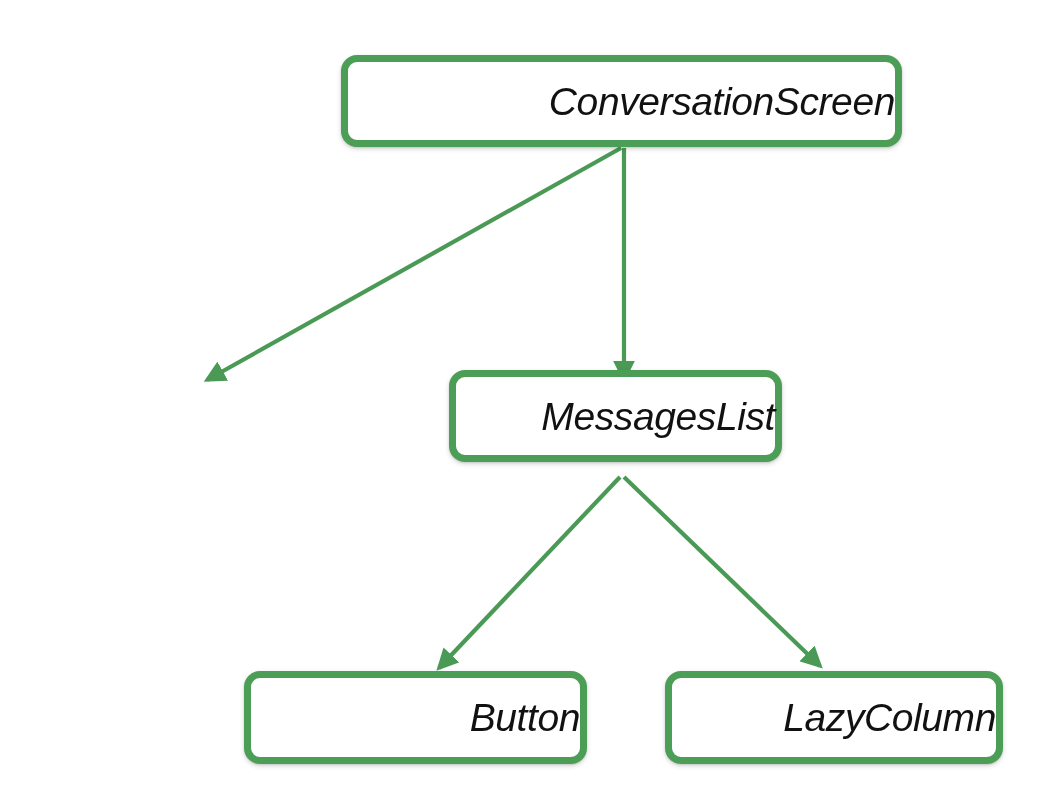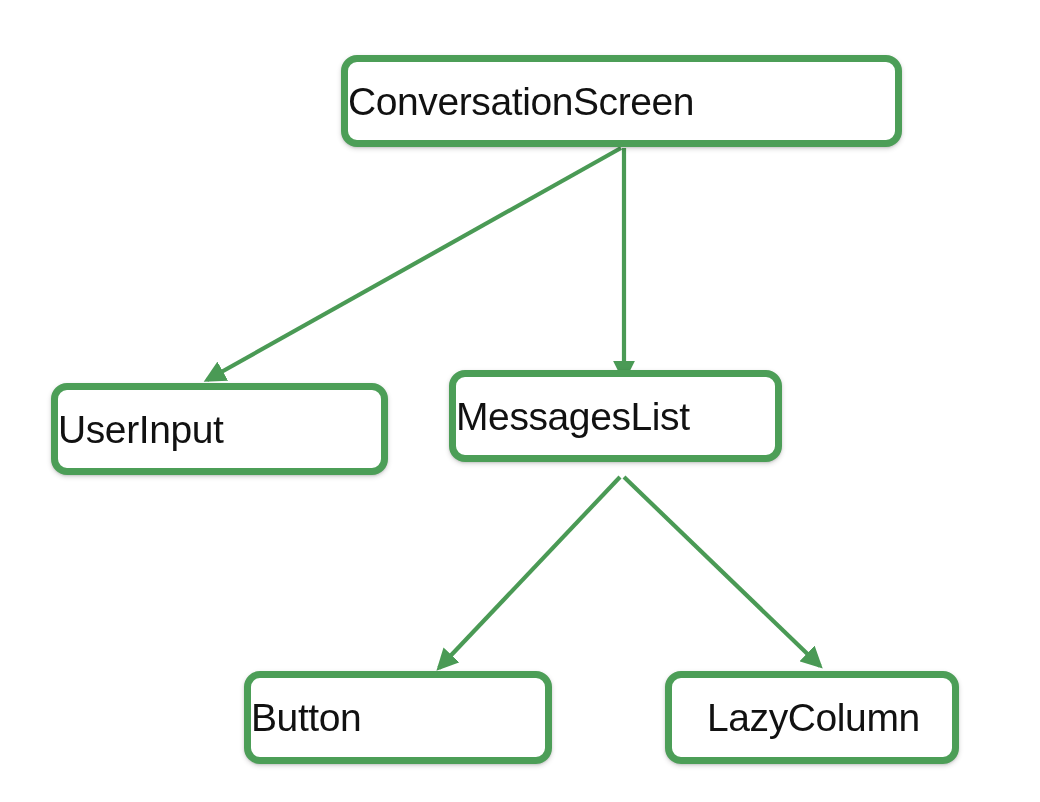--- a/index.html
+++ b/index.html
@@ -28,37 +28,38 @@
   .node {
     position: absolute;
     box-sizing: border-box;
     background: #ffffff;
     border-style: solid;
     border-width: 7px;
     border-color: #4c9e57;
     border-radius: 16px;
     display: flex;
     align-items: center;
-    justify-content: flex-start;
+    justify-content: flex-end;
     box-shadow: 0 2px 5px rgba(0,0,0,0.16), 0 1px 2px rgba(0,0,0,0.10);
+    font-style: italic;
   }
   .node-label {
     font-family: "Liberation Sans", sans-serif;
     font-size: 39px;
     font-weight: 400;
     color: #111111;
     letter-spacing: -0.4px;
     line-height: 1;
     white-space: nowrap;
   }
   #node-conversationscreen { left: 341px; top: 55px;  width: 561px; height: 92px; }
   #node-userinput         { left: 51px;  top: 383px; width: 337px; height: 92px; }
   #node-messageslist      { left: 449px; top: 370px; width: 333px; height: 92px; }
-  #node-button            { left: 244px; top: 671px; width: 308px; height: 93px; }
-  #node-lazycolumn        { left: 665px; top: 671px; width: 294px; height: 93px; padding-left: 35px; }
+  #node-button            { left: 244px; top: 671px; width: 343px; height: 93px; }
+  #node-lazycolumn        { left: 665px; top: 671px; width: 338px; height: 93px; padding-left: 35px; }
 </style>
 </head>
 <body>
 
 <div id="canvas">
 
   <svg id="edge-layer" width="1040" height="802" viewBox="0 0 1040 802" xmlns="http://www.w3.org/2000/svg">
     <defs>
       <marker id="arrowhead" markerWidth="5.2" markerHeight="5.2" refX="4.3" refY="2.6" orient="auto" markerUnits="strokeWidth">
         <path d="M0,0 L5.2,2.6 L0,5.2 z" fill="#4a9a55"></path>
@@ -71,23 +72,20 @@
 
     <line x1="620" y1="477" x2="439" y2="668" stroke="#4a9a55" stroke-width="4.2" stroke-linecap="butt" marker-end="url(#arrowhead)"></line>
 
     <line x1="624" y1="477" x2="820" y2="666" stroke="#4a9a55" stroke-width="4.2" stroke-linecap="butt" marker-end="url(#arrowhead)"></line>
   </svg>
 
   <div class="node" id="node-conversationscreen">
     <span class="node-label">ConversationScreen</span>
   </div>
 
-  <div class="node" id="node-userinput">
-    <span class="node-label">UserInput</span>
-  </div>
 
   <div class="node" id="node-messageslist">
     <span class="node-label">MessagesList</span>
   </div>
 
   <div class="node" id="node-button">
     <span class="node-label">Button</span>
   </div>
 
   <div class="node" id="node-lazycolumn">

